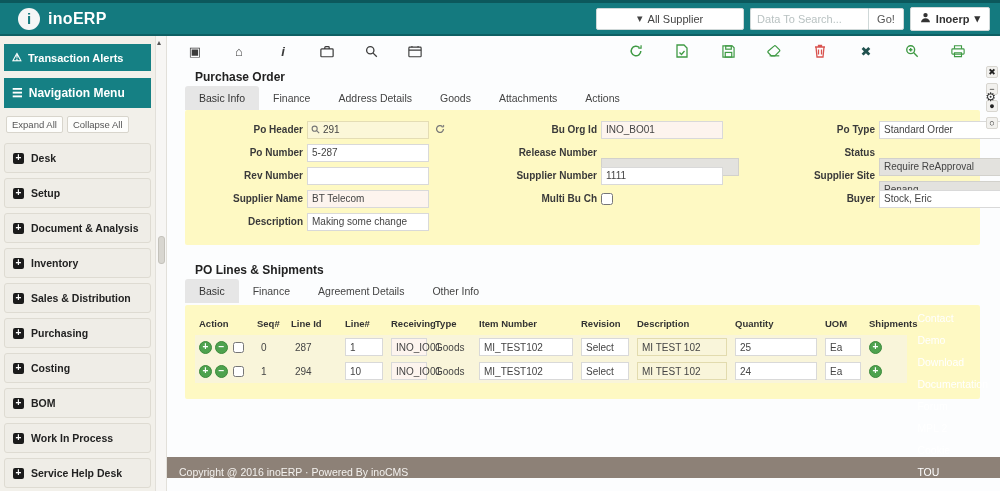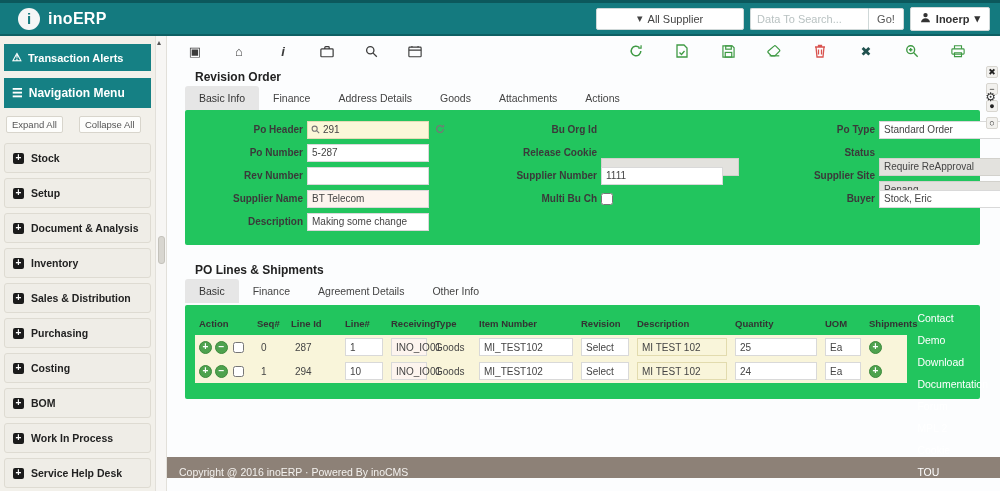--- a/index.html
+++ b/index.html
@@ -27,21 +27,21 @@
 
   
   .content-row { display:flex; height:455px; }
 
   
   .sidebar { width:155px; background:#f2f0ea; padding:8px 4px 0 4px; flex:none; }
   .side-teal { background:#158084; color:#fff; font-weight:bold; display:flex; align-items:center; gap:6px;
                padding:0 8px; cursor:pointer; }
   .alerts { height:27px; font-size:11px; margin-bottom:7px; }
   .navmenu { height:30px; font-size:12px; margin-bottom:8px; }
-  .expand-row { display:flex; gap:16px; margin:0 2px 10px 2px; }
+  .expand-row { display:flex; gap:4px; margin:0 2px 10px 2px; }
   .mini-btn { background:#fdfdfb; border:1px solid #d8d5cc; border-radius:2px; font-size:9.5px; color:#555;
               padding:2px 5px; cursor:pointer; }
   .side-item { background:#efede7; border:1px solid #dedbd2; border-radius:3px; height:30px; margin-bottom:5px;
                display:flex; align-items:center; gap:7px; padding:0 8px; cursor:pointer; }
   .plus-sq { width:11px; height:11px; background:#1b1b1b; border-radius:2px; color:#fff; font-size:10px; font-weight:bold;
              display:flex; align-items:center; justify-content:center; line-height:1; flex:none; }
   .side-label { font-weight:bold; font-size:10.5px; color:#222; }
 
   
   .scroll-strip { width:12px; background:#f7f6f4; border-left:1px solid #e2e0da; border-right:1px solid #e2e0da; position:relative; flex:none; }
@@ -60,21 +60,21 @@
   .red { color:#d9534f; }
   .slate { color:#20514f; }
 
   .section { margin-left:18px; width:795px; }
   .sec-title { font-weight:bold; font-size:12px; color:#222; margin:4px 0 2px 10px; }
   .tabs { display:flex; align-items:flex-end; position:relative; }
   .tab { padding:6px 14px; font-size:10.5px; color:#444; cursor:pointer; border-radius:3px 3px 0 0; }
   .tab.active { background:#e6e6e6; color:#333; }
   .gear-btn { position:absolute; right:-16px; top:4px; font-size:12px; color:#333; cursor:pointer; }
 
-  .panel { background:#22c55e; border-radius:2px; }
+  .panel { background:#fef9c3; border-radius:2px; }
   .form-panel { padding:10px 0 14px 0; display:flex; }
   .fcol { display:flex; flex-direction:column; gap:4px; }
   .fcol1 { margin-left:40px; }
   .fcol2 { margin-left:52px; }
   .fcol3 { margin-left:50px; }
   .frow { display:flex; align-items:center; height:19px; }
   .flabel { font-weight:bold; font-size:10px; color:#3a3a3a; text-align:right; margin-right:4px; }
   .fcol1 .flabel { width:78px; }
   .fcol2 .flabel { width:100px; }
   .fcol3 .flabel { width:86px; }
@@ -157,21 +157,21 @@
       <span>☰</span>
       <span>Navigation Menu</span>
     </div>
     <div class="expand-row">
       <button class="mini-btn">Expand All</button>
       <button class="mini-btn">Collapse All</button>
     </div>
 
     <div class="side-item">
       <span class="plus-sq">+</span>
-      <span class="side-label">Stock</span>
+      <span class="side-label">Desk</span>
     </div>
     <div class="side-item">
       <span class="plus-sq">+</span>
       <span class="side-label">Setup</span>
     </div>
     <div class="side-item">
       <span class="plus-sq">+</span>
       <span class="side-label">Document &amp; Analysis</span>
     </div>
     <div class="side-item">
@@ -283,21 +283,21 @@
     </div>
 
     <div class="mini-controls">
       <span class="mini-ctl">✖</span>
       <span class="mini-ctl">−</span>
       <span class="mini-ctl">●</span>
       <span class="mini-ctl">○</span>
     </div>
 
     <div class="section">
-      <div class="sec-title">Revision Order</div>
+      <div class="sec-title">Purchase Order</div>
       <div class="tabs">
         <span class="tab active">Basic Info</span>
         <span class="tab">Finance</span>
         <span class="tab">Address Details</span>
         <span class="tab">Goods</span>
         <span class="tab">Attachments</span>
         <span class="tab">Actions</span>
         <span class="gear-btn">⚙</span>
       </div>
 
@@ -336,23 +336,24 @@
           </div>
           <div class="frow">
             <label class="flabel">Description</label>
             <input class="finput" value="Making some change" style="">
           </div>
         </div>
 
         <div class="fcol fcol2">
           <div class="frow">
             <label class="flabel">Bu Org Id</label>
-          </div>
-          <div class="frow">
-            <label class="flabel">Release Cookie</label>
+            <input class="finput pink" value="INO_BO01" style="">
+          </div>
+          <div class="frow">
+            <label class="flabel">Release Number</label>
             <input class="finput disabled" style="width: 138px;" disabled="" value="">
           </div>
           <div class="frow">
             <label class="flabel">Supplier Number</label>
             <input class="finput" value="1111" style="">
           </div>
           <div class="frow">
             <label class="flabel">Multi Bu Ch</label>
             <input type="checkbox" class="chk" style="">
           </div>

